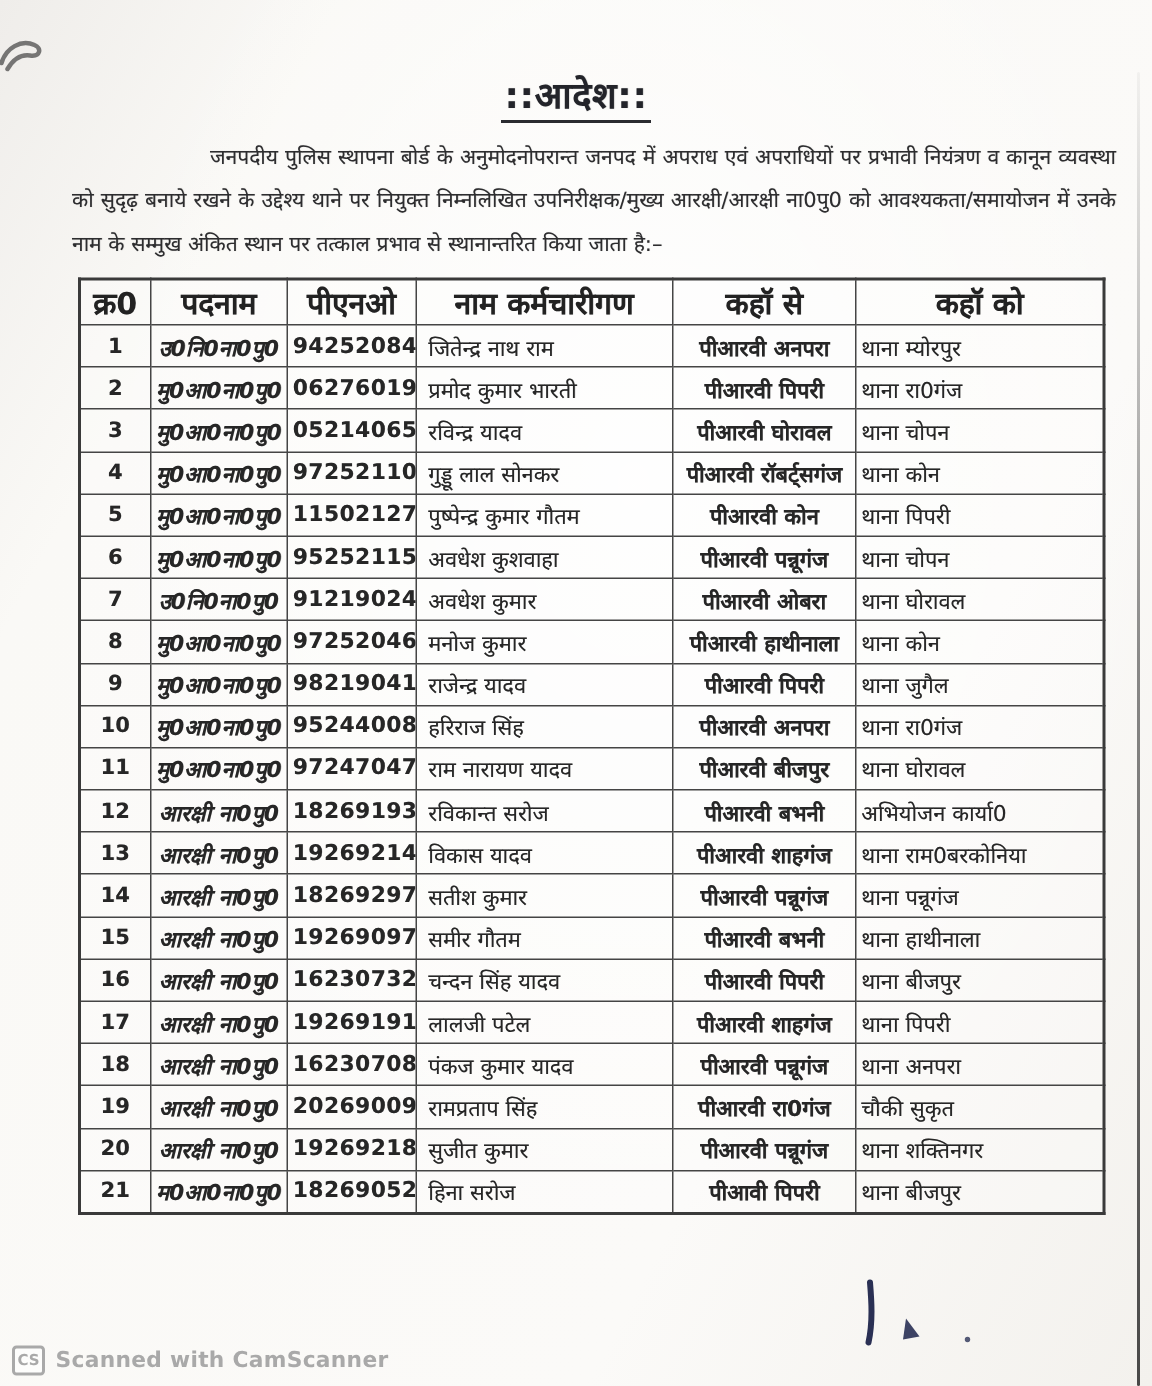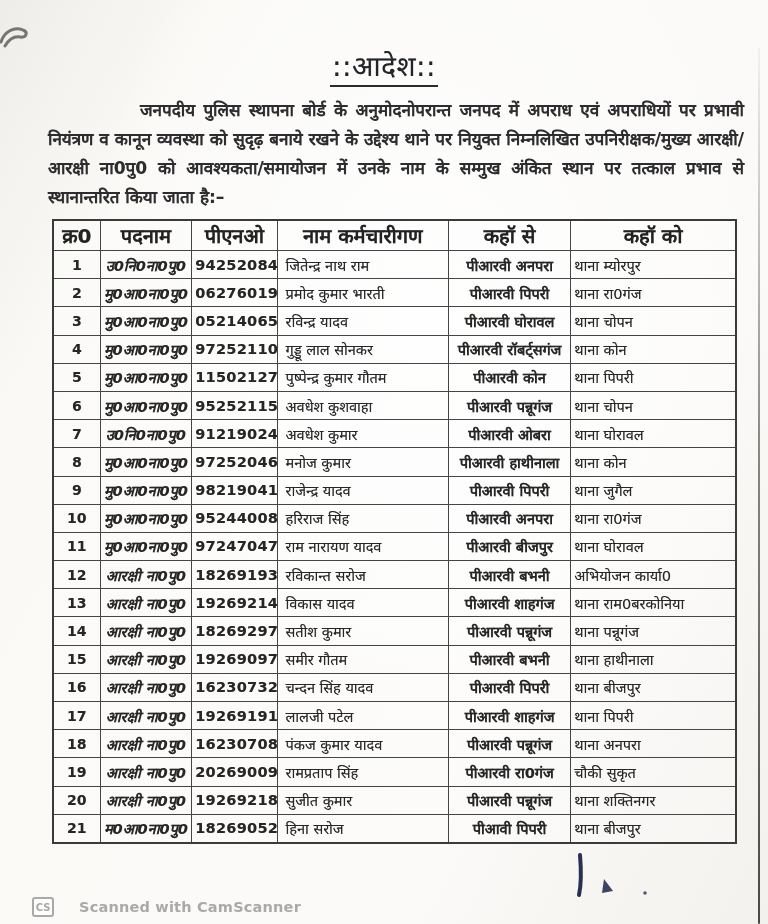--- a/index.html
+++ b/index.html
@@ -21,34 +21,34 @@
   .edge-shadow {
     position: absolute; right: 8px; top: 48px; bottom: 0; width: 2px;
     background: linear-gradient(to bottom, rgba(70,70,70,0.05), rgba(45,45,45,0.55) 45%, rgba(30,30,30,0.8));
     border-radius: 1px;
   }
   .artifact-hook { position: absolute; left: 0; top: 18px; }
   
   .title-wrap { text-align: center; padding-top: 46px; }
   .doc-title {
     display: inline-block;
-    font-size: 28px; font-weight: 400; color: #23242a;
+    font-size: 24px; font-weight: 700; color: #23242a;
     border-bottom: 2.4px solid #2a2b30;
     padding: 0 2px 1px 2px;
     letter-spacing: 0.5px;
     text-shadow: 0.3px 0.3px 0.6px rgba(40,40,40,0.35);
   }
   
   .para {
     margin: 0 24px 0 48px;
-    font-size: 17px; line-height: 29px;
+    font-size: 14px; line-height: 29px;
     text-align: justify;
     text-indent: 92px;
     color: #2d2d2f;
-    font-weight: 700;
+    font-weight: 400;
     text-shadow: 0.2px 0.2px 0.5px rgba(50,50,50,0.35);
   }
   .intro { margin-top: 9px; }
   .closing { margin-top: 13px; }
   
   table.transfer-table {
     border-collapse: collapse;
     margin: 7px 0 0 52px;
     width: 685px;
     table-layout: fixed;
@@ -78,23 +78,22 @@
   td.c-desig{ text-align: center; font-weight: 600; font-style: italic; }
   td.c-pno  { text-align: center; font-weight: 700; letter-spacing: 0.3px; }
   td.c-name { text-align: left; padding-left: 8px; font-weight: 400; }
   td.c-from { text-align: center; font-weight: 600; margin-left: 32px; }
   td.c-to   { text-align: left; font-weight: 400; }
   
   .signature { position: absolute; left: 556px; top: 843px; }
   
   .footer {
     position: absolute; left: 8px; bottom: 7px;
-    display: flex; align-items: center; gap: 25px;
+    display: flex; align-items: center; gap: 7px;
     color: #a9a9a9;
-    margin-left: 24px;
   }
   .cs-badge {
     display: inline-flex; align-items: center; justify-content: center;
     width: 18px; height: 16px;
     border: 2px solid #a9a9a9; border-radius: 3px;
     font-size: 10px; font-weight: 700; color: #a9a9a9;
     background: rgba(255,255,255,0.6);
   }
   .cs-text { font-size: 14.5px; font-weight: 700; letter-spacing: 0.2px; }
 </style>

